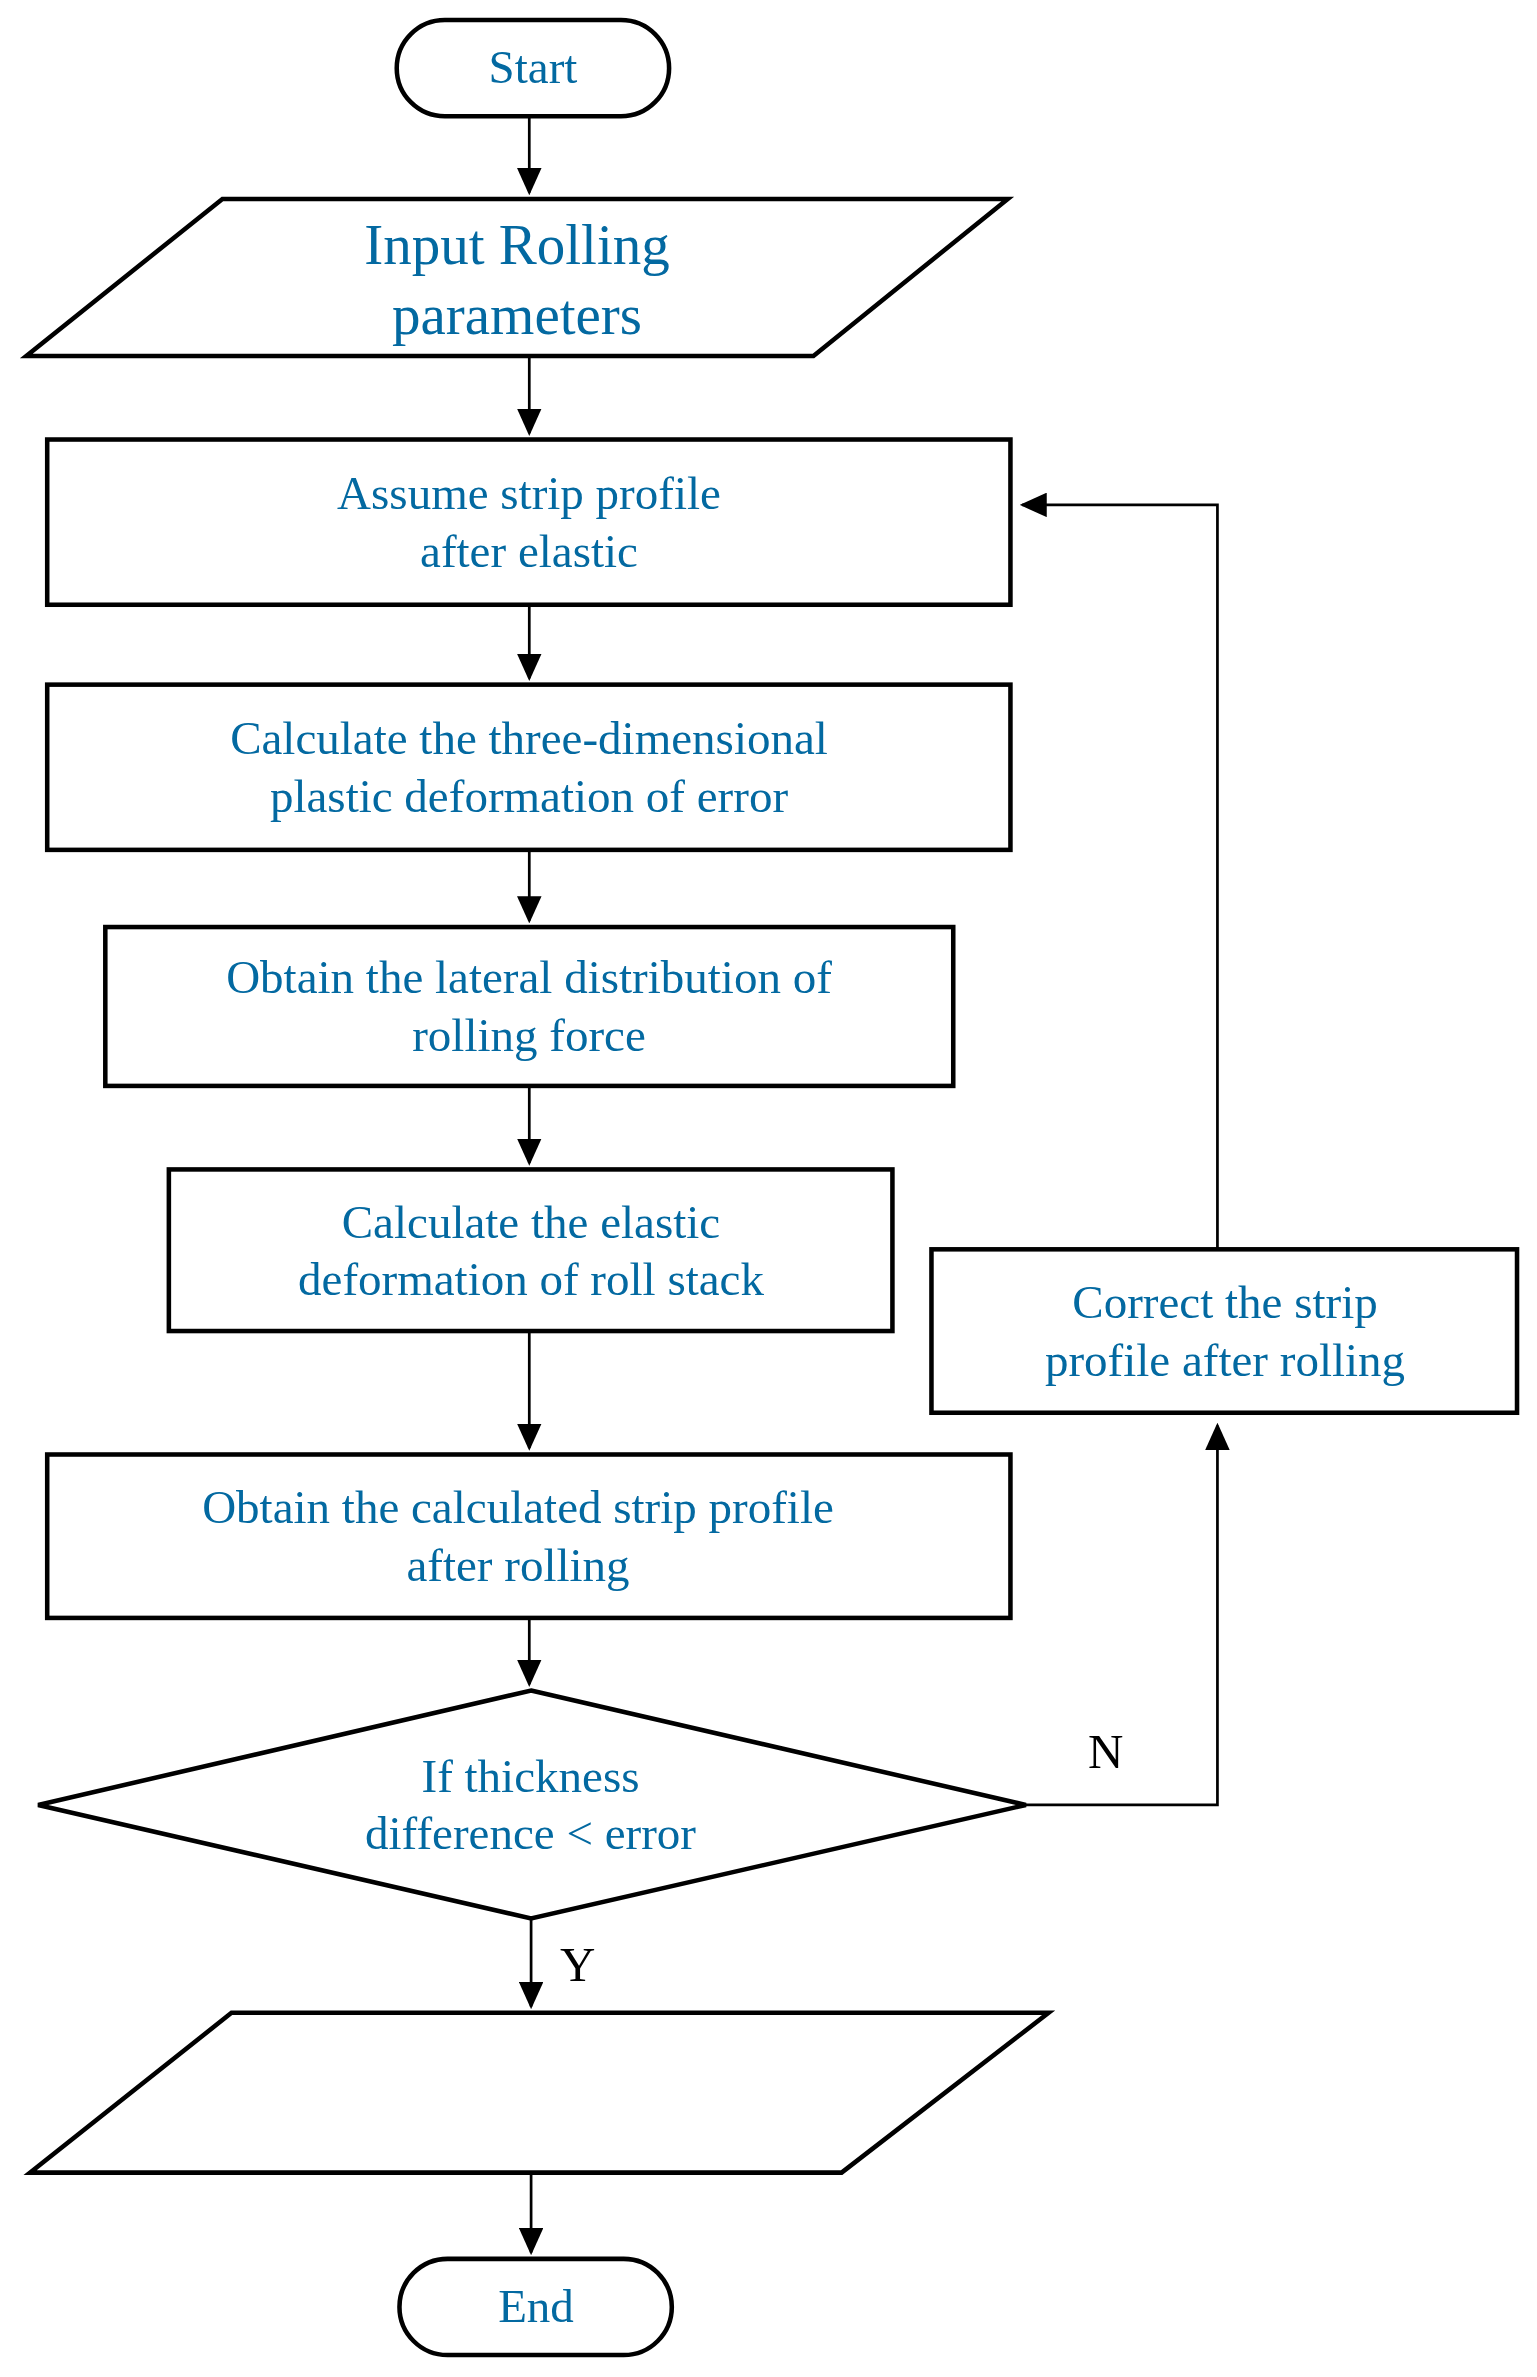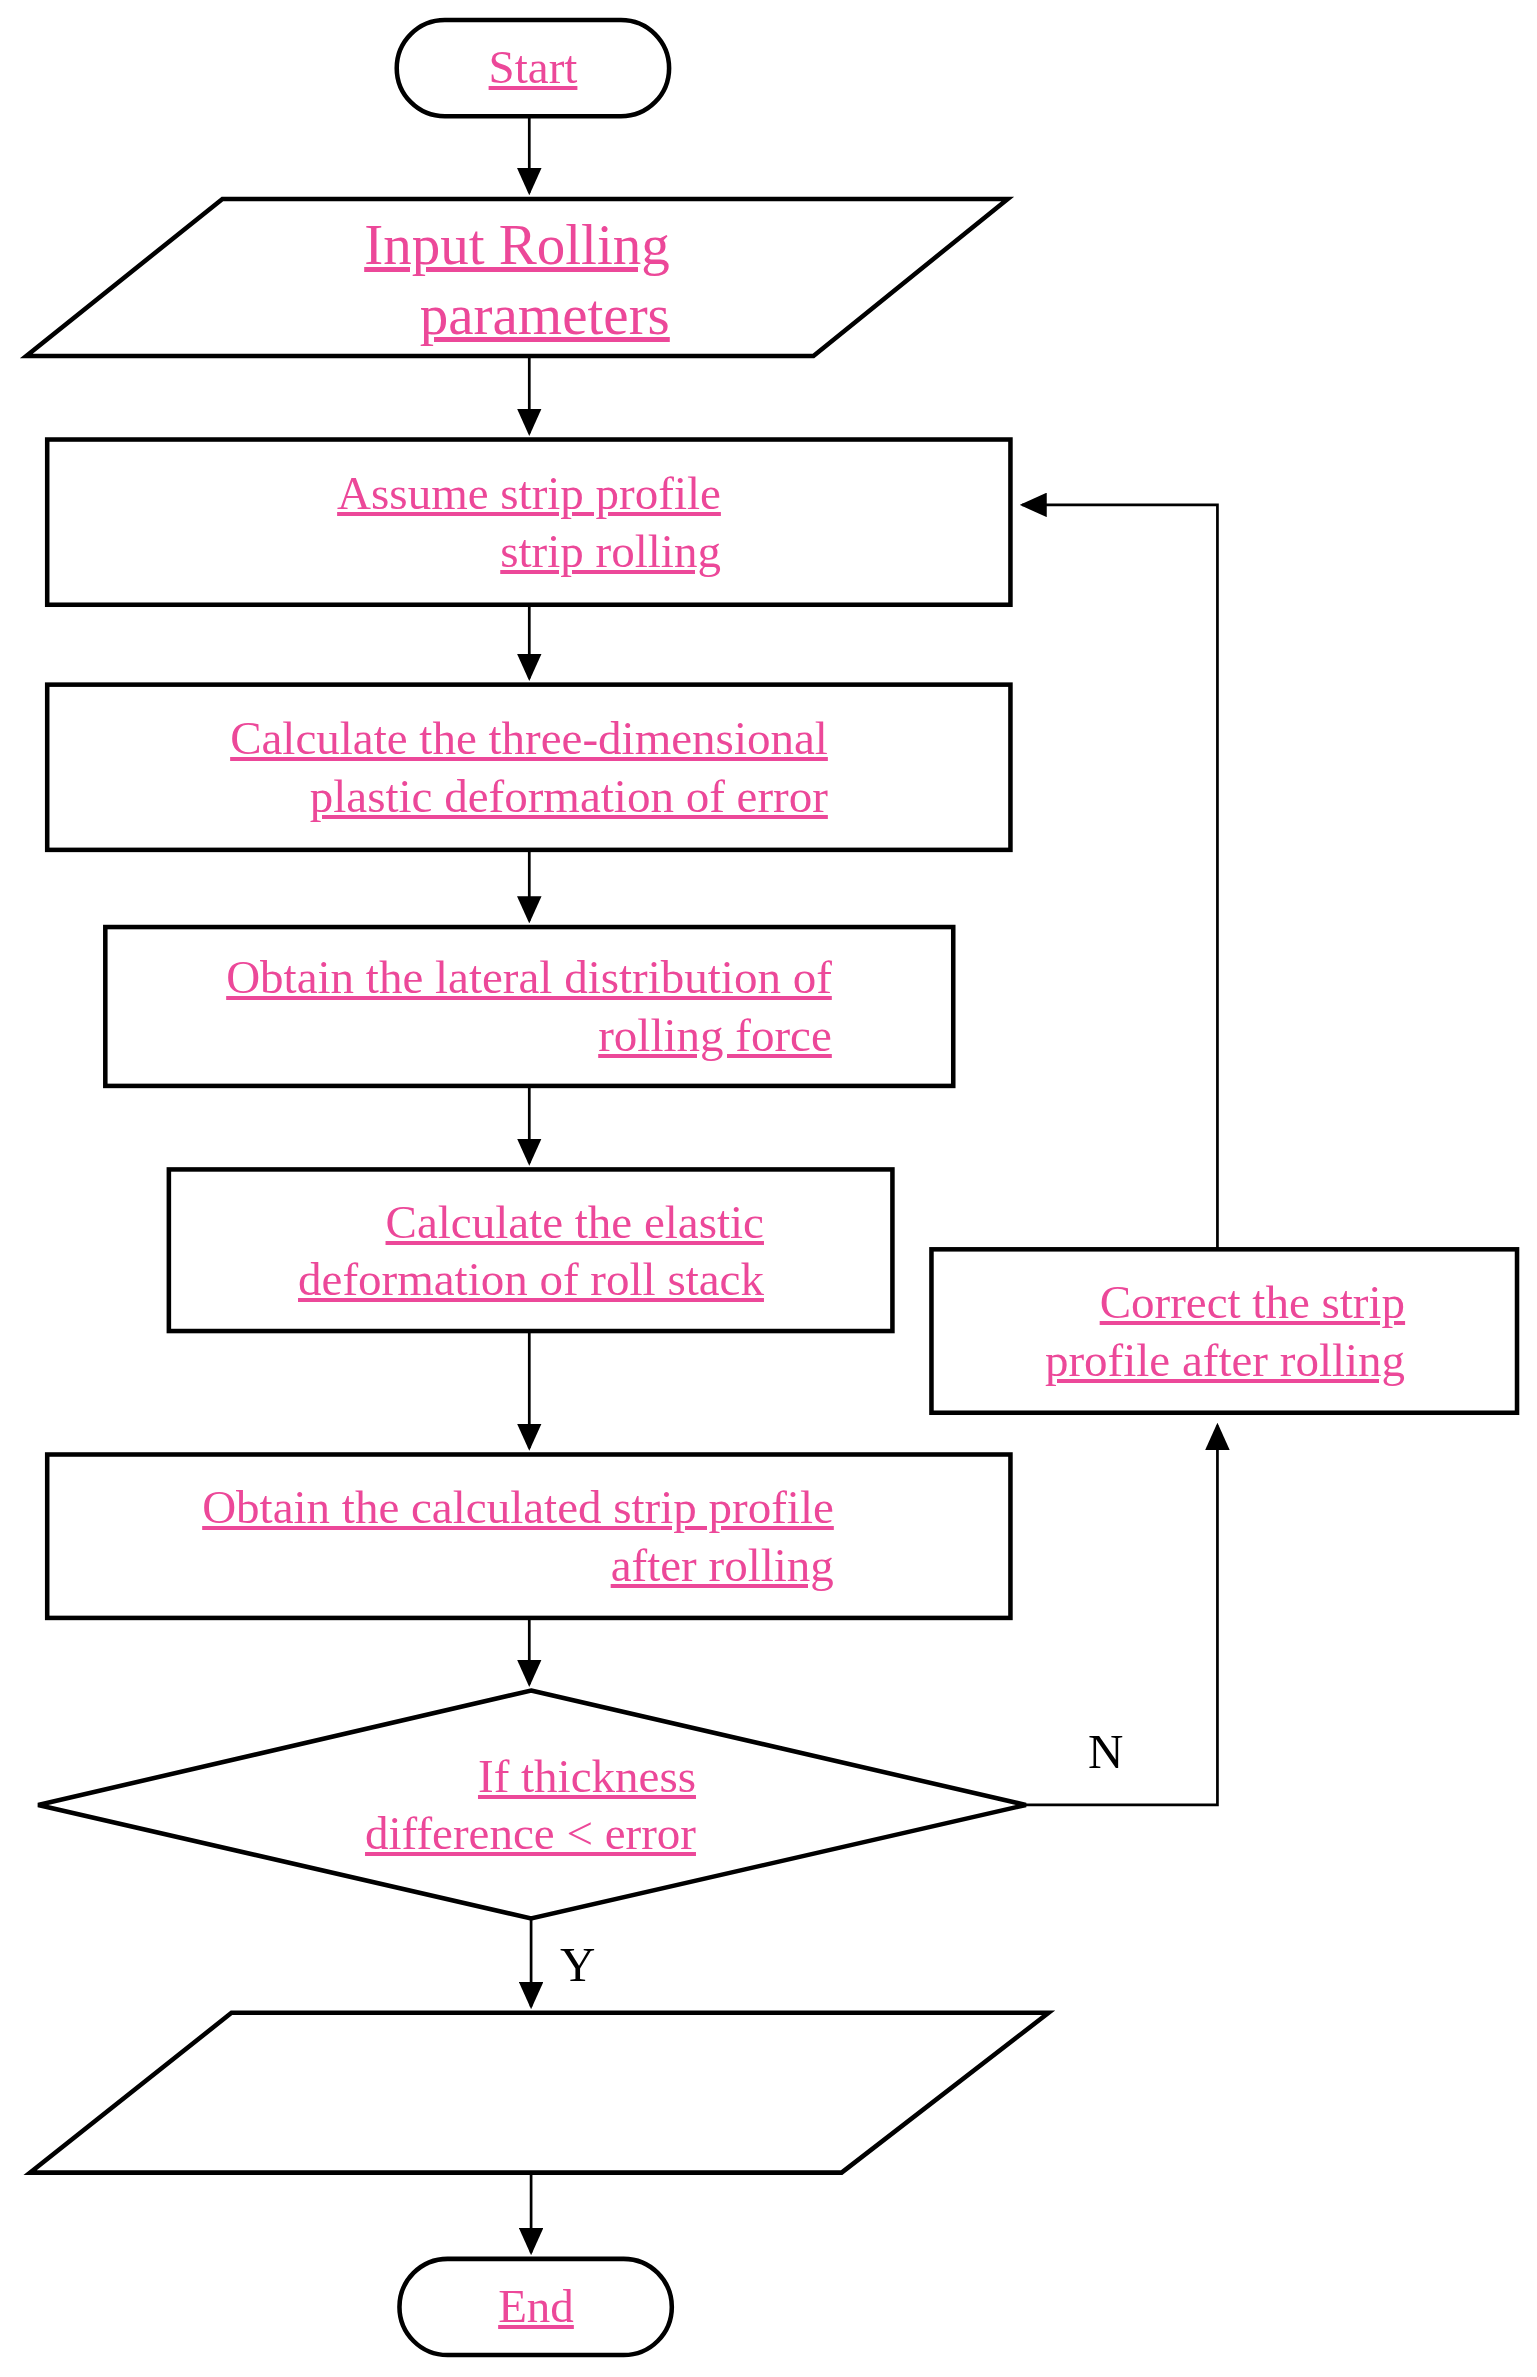--- a/index.html
+++ b/index.html
@@ -22,27 +22,26 @@
     top: 0;
     width: 1537px;
     height: 2377px;
   }
   .node-label {
     position: absolute;
     display: flex;
     flex-direction: column;
     align-items: center;
     justify-content: center;
-    text-align: right;
-    color: #ec4899;
+    text-align: center;
+    color: #0369a1;
     font-family: "Liberation Serif", "DejaVu Serif", serif;
     line-height: 1.22;
     white-space: pre-line;
     pointer-events: none;
-    text-decoration: underline;
   }
   .edge-label {
     position: absolute;
     color: #000000;
     font-family: "Liberation Serif", "DejaVu Serif", serif;
     line-height: 1;
     pointer-events: none;
   }
   .t-terminal { font-size: 47px; }
   .t-io       { font-size: 57px; }
@@ -106,21 +105,21 @@
 
     <line x1="585" y1="2393" x2="585" y2="2481" stroke="#000000" stroke-width="3" marker-end="url(#arrowhead)"></line>
   </svg>
 
   <div class="node-label t-terminal" style="left:397px; top:20px; width:272px; height:96px;">Start</div>
 
   <div class="node-label t-io" style="left:213px; top:203px; width:608px; height:153px;">Input Rolling
 parameters</div>
 
   <div class="node-label t-process" style="left:47px; top:440px; width:964px; height:165px;">Assume strip profile
-strip rolling</div>
+after elastic</div>
 
   <div class="node-label t-process" style="left:47px; top:685px; width:964px; height:165px;">Calculate the three-dimensional
 plastic deformation of error</div>
 
   <div class="node-label t-process" style="left:105px; top:927px; width:848px; height:159px;">Obtain the lateral distribution of
 rolling force</div>
 
   <div class="node-label t-process" style="left:932px; top:1250px; width:586px; height:163px;">Correct the strip
 profile after rolling</div>
 

